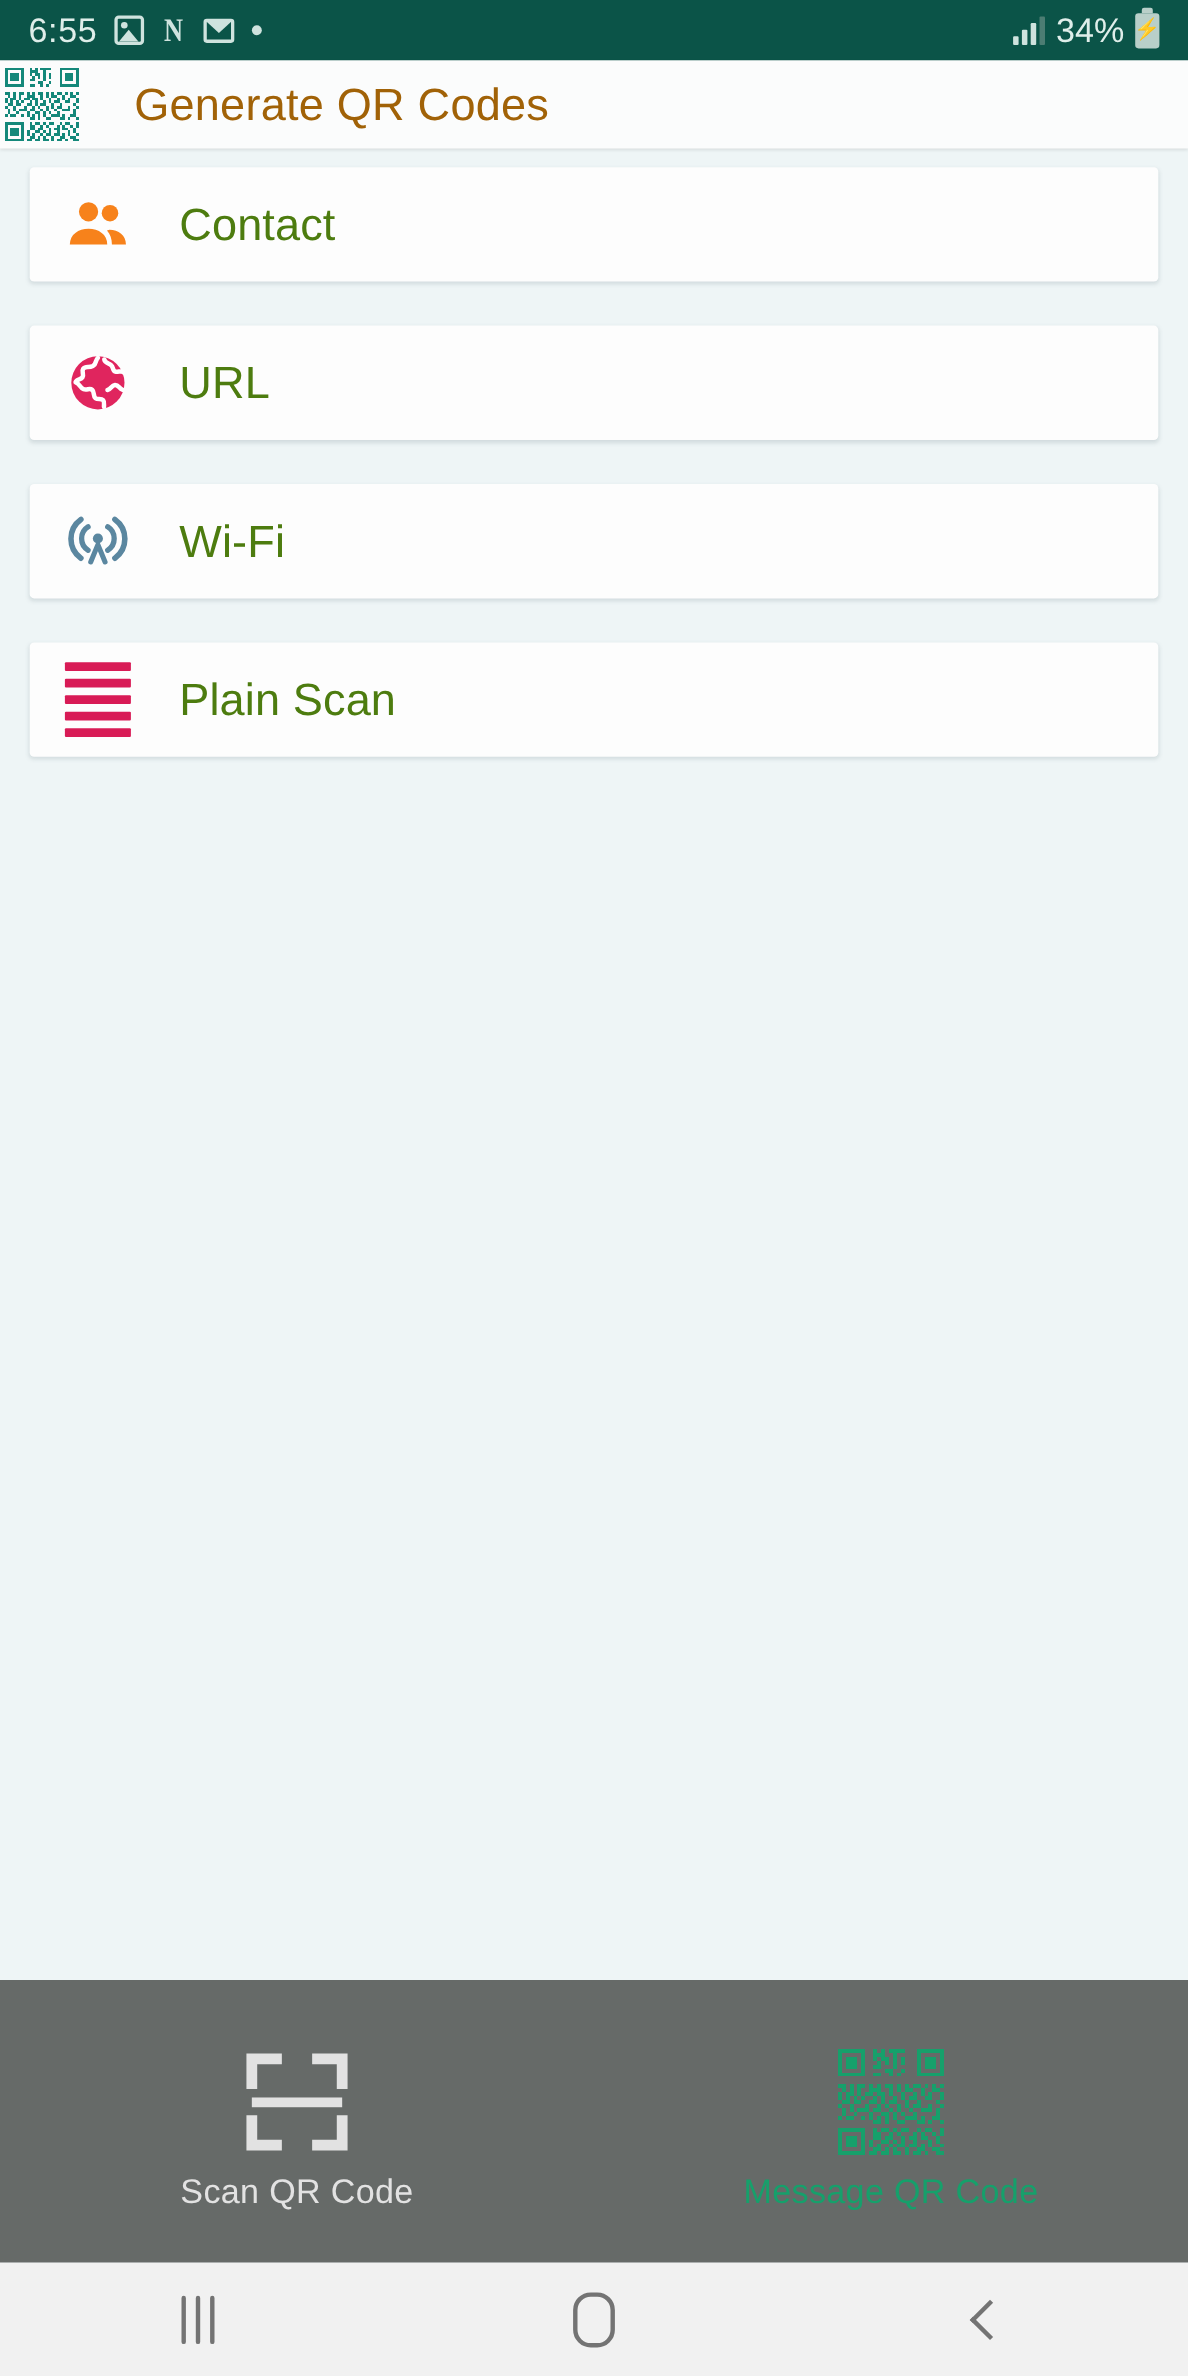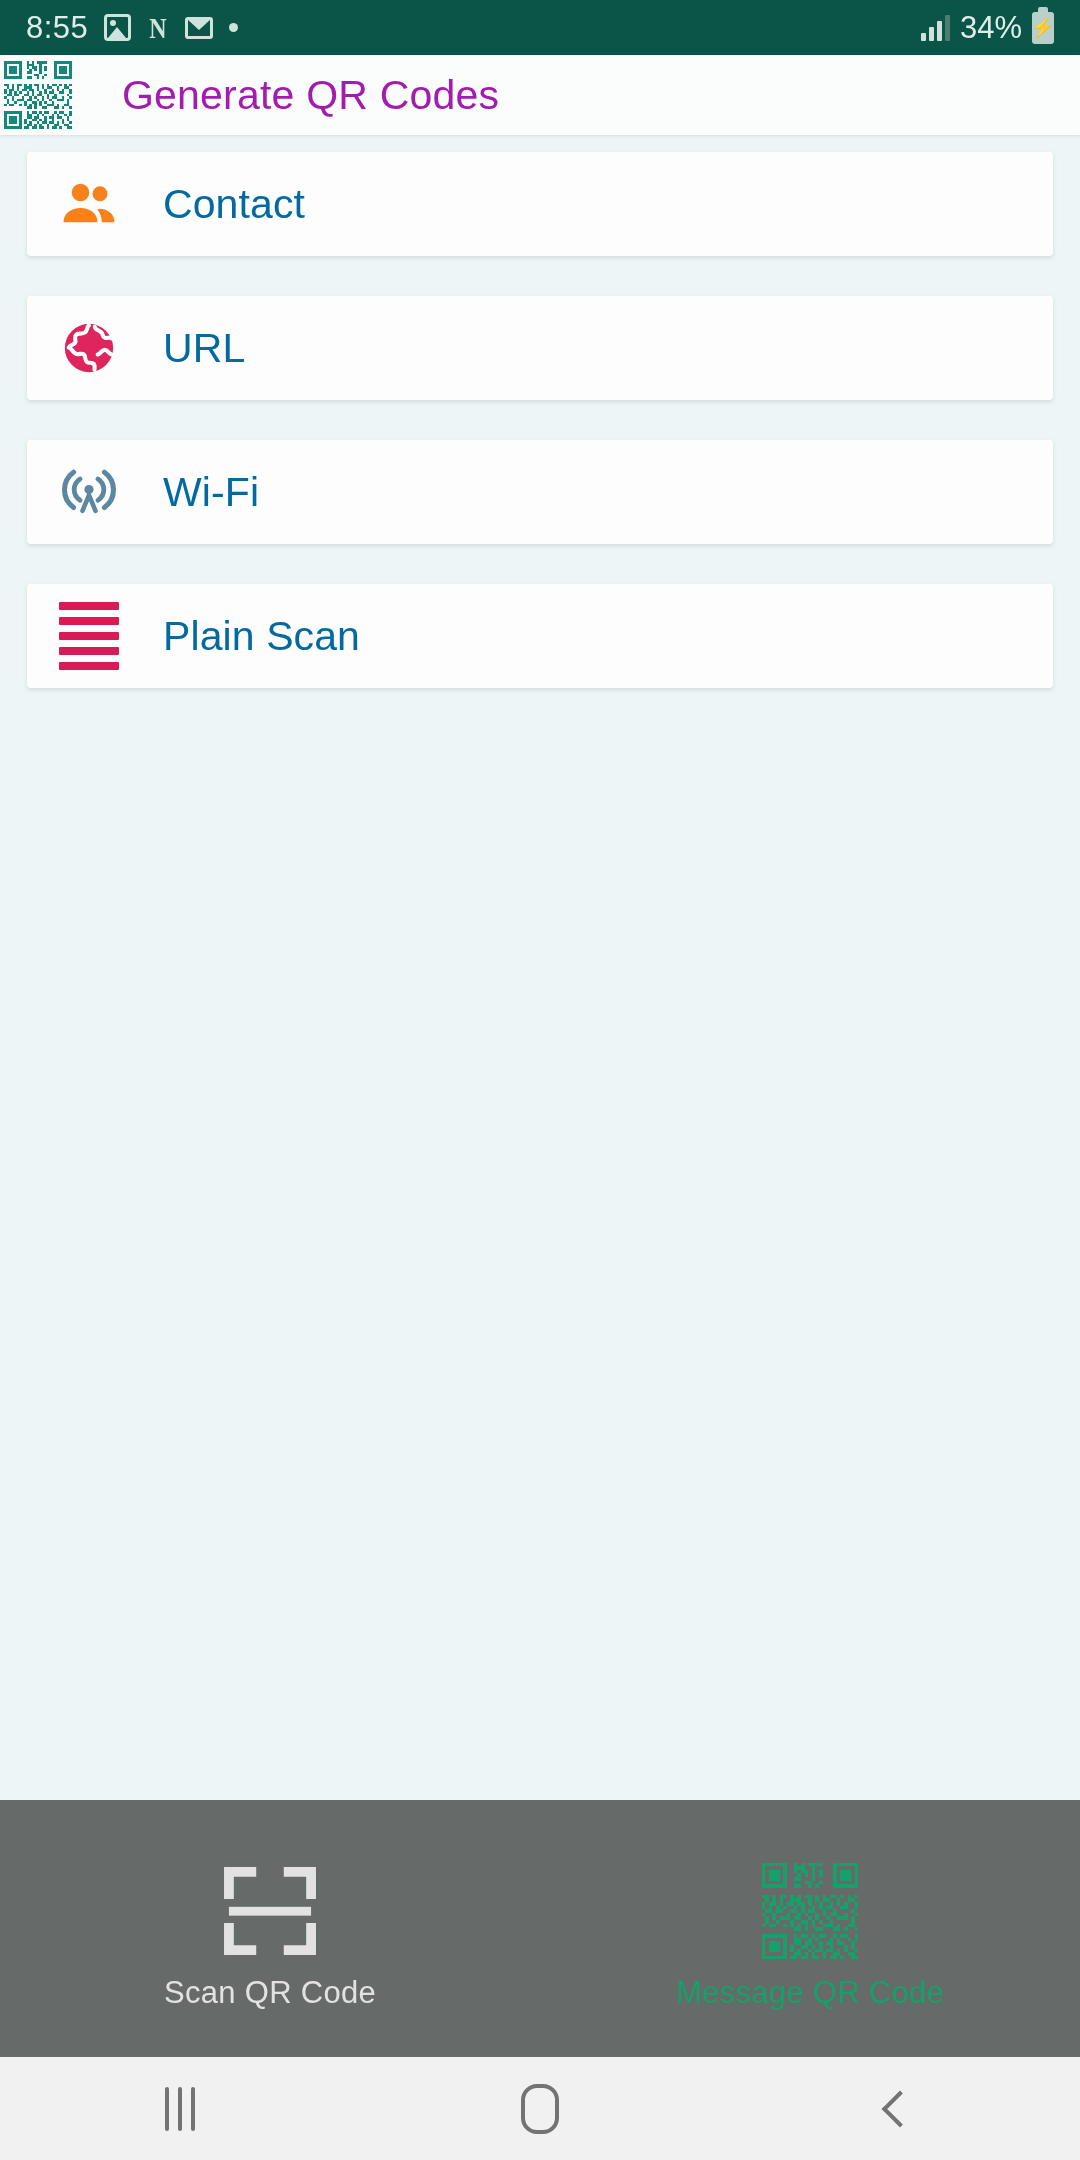--- a/index.html
+++ b/index.html
@@ -71,39 +71,39 @@
 
   
   .appbar{
     height:80px;width:100%;background:#fbfcfc;
     display:flex;align-items:center;
     box-shadow:0 1px 3px rgba(0,0,0,.10);
     position:relative;z-index:5;
   }
   .appbar-qr{ width:72px;height:72px;margin-left:2px;flex:none; }
   .appbar-title{
-    font-size:41px;color:#a21caf;margin-left:48px;letter-spacing:.2px;
+    font-size:41px;color:#a16207;margin-left:48px;letter-spacing:.2px;
     white-space:nowrap;
   }
 
   
   .content{
     position:absolute;top:135px;left:0;right:0;bottom:360px;
     background:#eef5f6;
     padding:17px 27px 0 27px;
   }
   .card{
     background:#fdfdfd;border-radius:4px;height:104px;
     display:flex;align-items:center;
     margin-bottom:40px;
     padding-left:30px;
     box-shadow:0 2px 4px rgba(80,100,110,.18);
   }
   .card-icon{ width:64px;height:64px;flex:none;display:flex;align-items:center;justify-content:center; }
-  .card-label{ font-size:41px;color:#0369a1;margin-left:42px;letter-spacing:.1px; }
+  .card-label{ font-size:41px;color:#4d7c0f;margin-left:42px;letter-spacing:.1px; }
 
   
   .bars{ width:60px; display:flex;flex-direction:column;gap:7px;}
   .bars i{ display:block;height:8px;border-radius:1px; }
 
   
   .tabbar{
     position:absolute;left:0;right:0;bottom:103px;height:257px;
     background:#666a68;
     display:flex;align-items:center;
@@ -130,21 +130,21 @@
   .nav-back{
     width:26px;height:26px;border-left:4px solid #737373;border-bottom:4px solid #737373;
     transform:rotate(45deg);
   }
 </style>
 </head>
 <body>
 
 <div class="statusbar">
   <div class="sb-left">
-    <span class="sb-time">8:55</span>
+    <span class="sb-time">6:55</span>
     <span class="ico-gallery"></span>
     <span class="ico-netflix">N</span>
     <span class="ico-gmail"></span>
     <span class="ico-dot"></span>
   </div>
   <div class="sb-right">
     <span class="ico-signal">
         <i></i>
         <i></i>
         <i></i>

